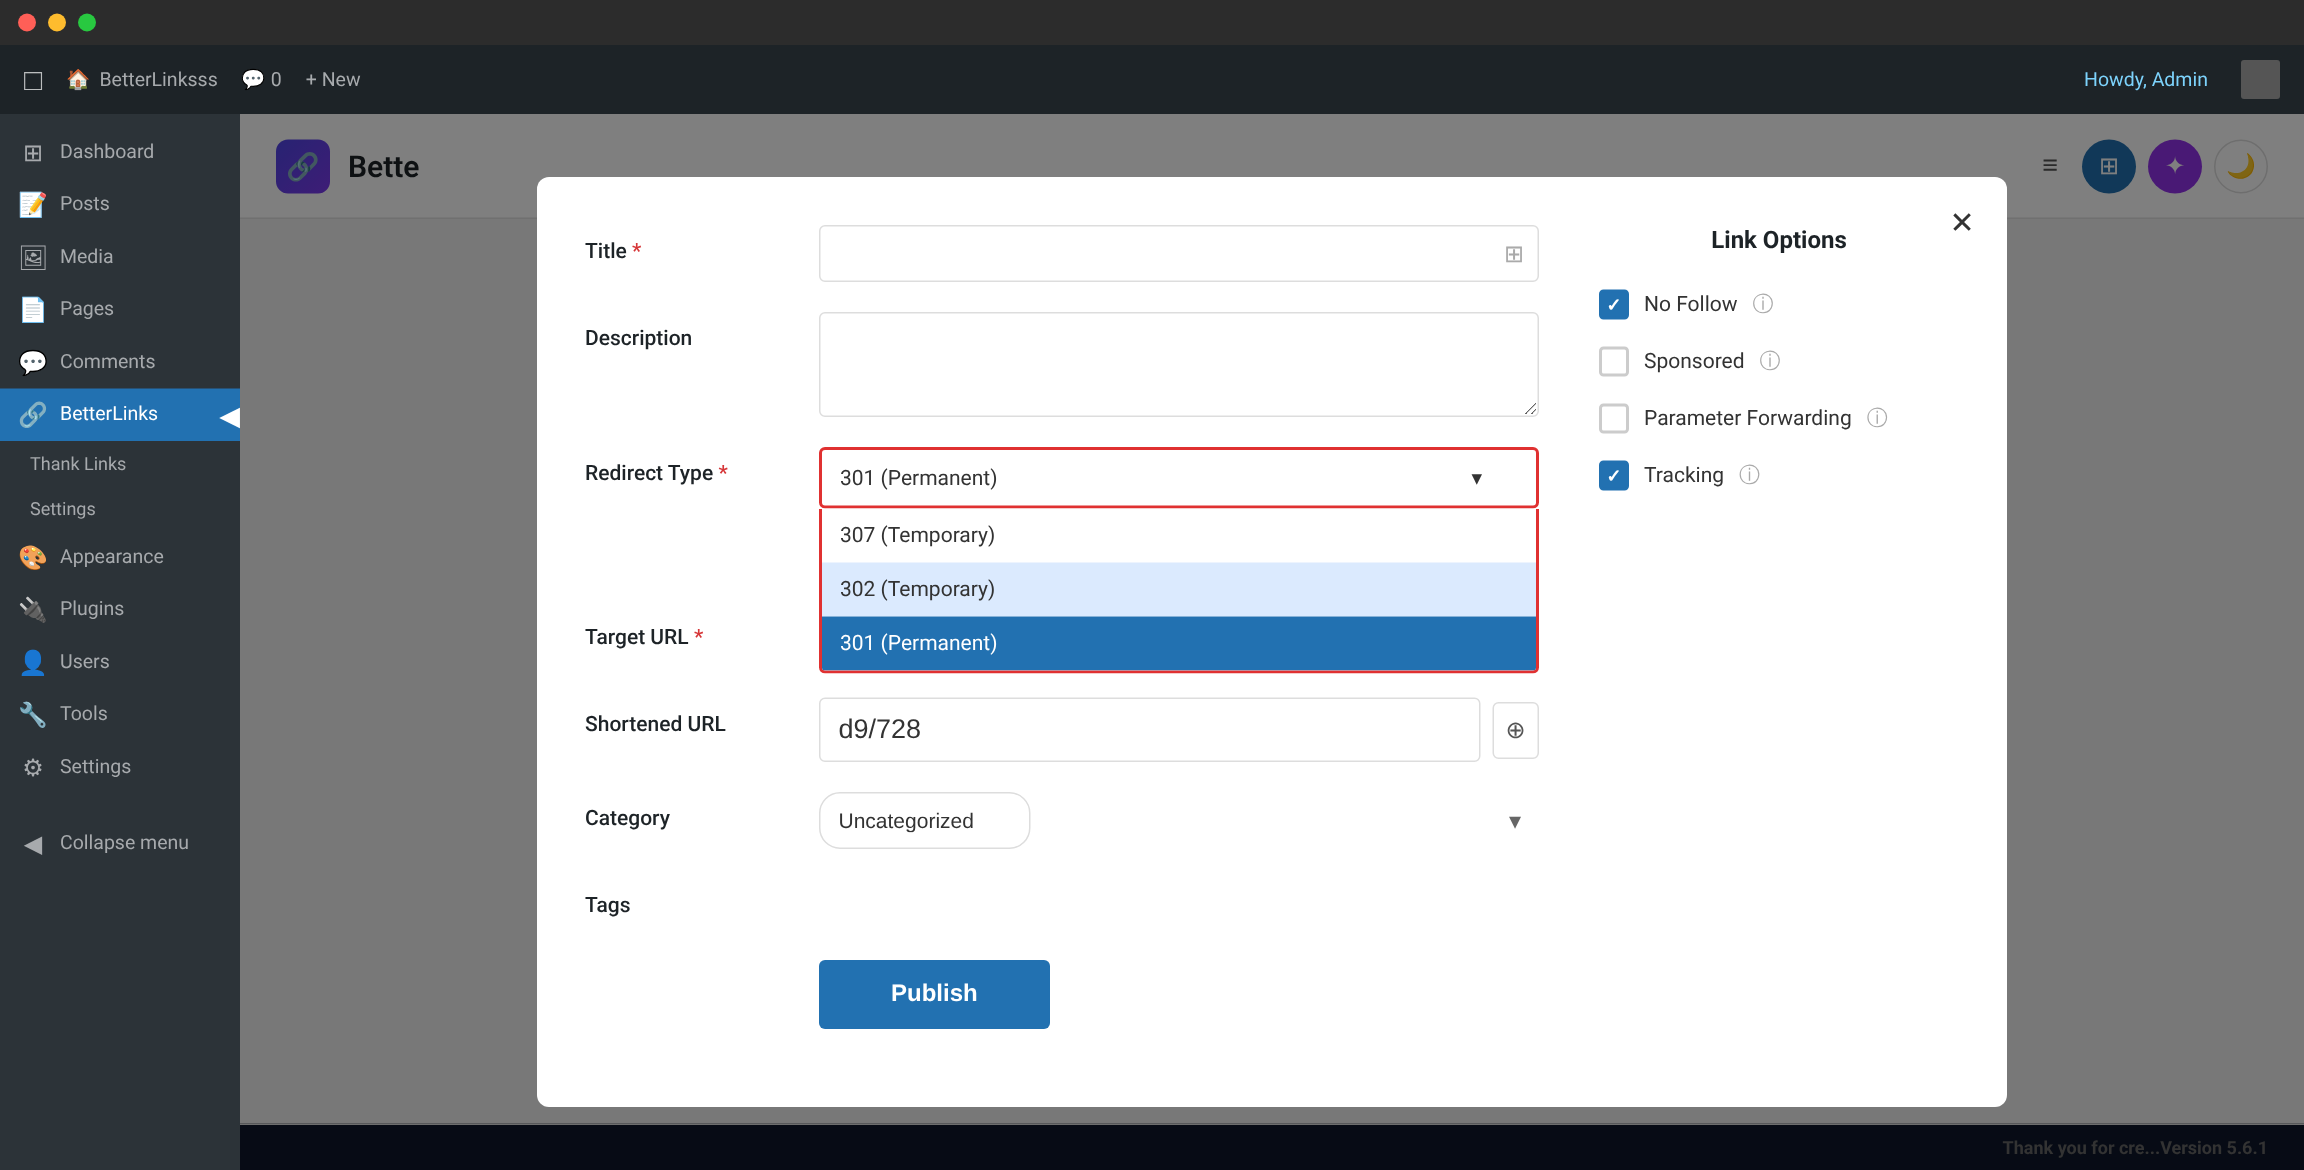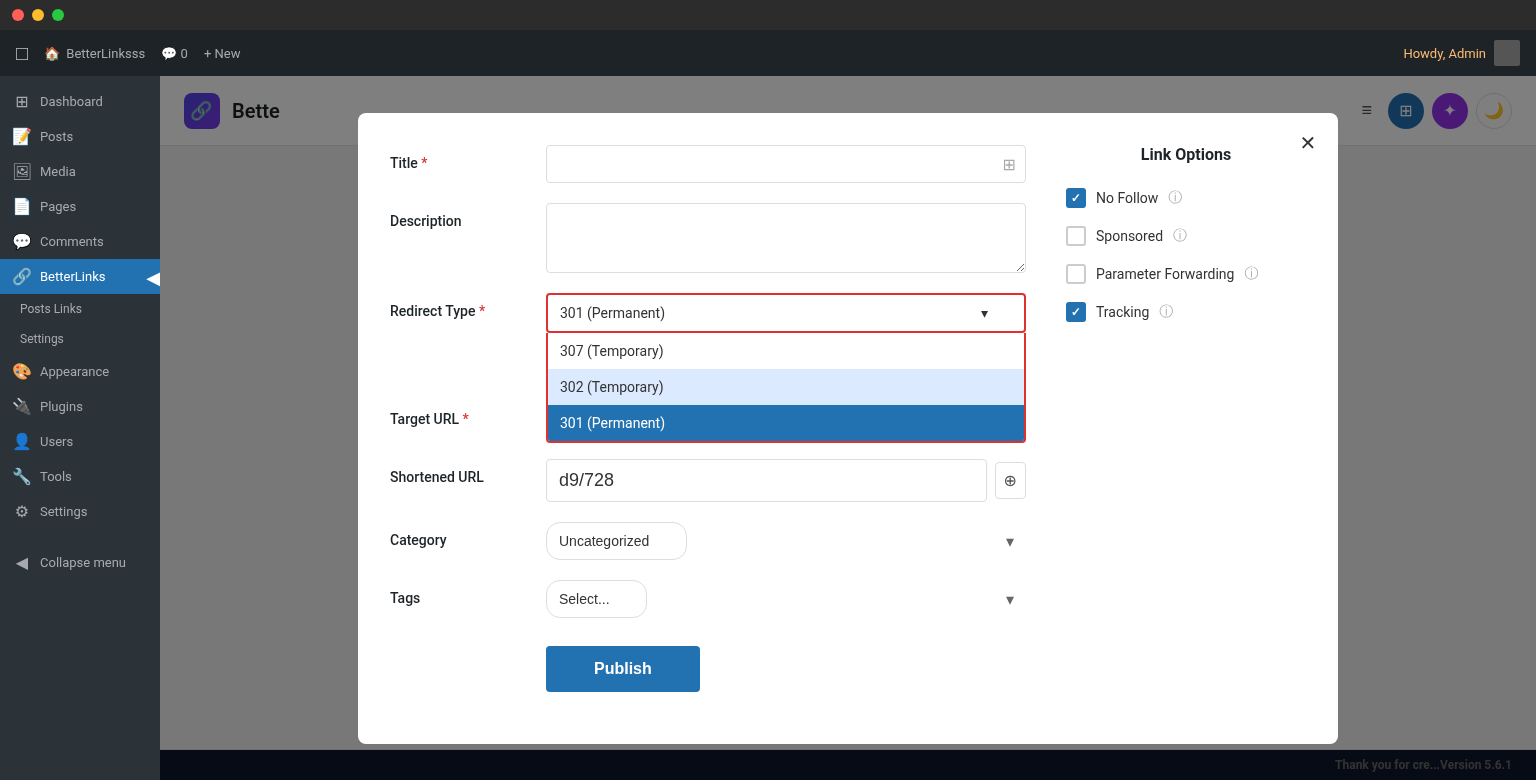--- a/index.html
+++ b/index.html
@@ -29,21 +29,21 @@
       display: flex;
       align-items: center;
       padding: 0 16px;
       gap: 16px;
       flex-shrink: 0;
     }
     .admin-bar .wp-logo { color: #fff; font-size: 20px; opacity: 0.7; }
     .admin-bar .site-name { color: #a7aaad; font-size: 13px; display: flex; align-items: center; gap: 6px; }
     .admin-bar .comments-badge { color: #a7aaad; font-size: 13px; }
     .admin-bar .new-btn { color: #a7aaad; font-size: 13px; display: flex; align-items: center; gap: 4px; }
-    .admin-bar .howdy { color: #fdba74; font-size: 13px; margin-left: auto; display: flex; align-items: center; gap: 8px; }
+    .admin-bar .howdy { color: #7dd3fc; font-size: 13px; margin-left: auto; display: flex; align-items: center; gap: 22px; }
     .admin-bar .avatar-placeholder { width: 26px; height: 26px; background: #555; border-radius: 2px; }
 
     
     .main-layout { display: flex; flex: 1; overflow: hidden; }
 
     
     .sidebar {
       width: 160px;
       background: #2c3338;
       flex-shrink: 0;
@@ -332,21 +332,21 @@
     <div class="sidebar-item">
       <span class="icon">💬</span>
       <span>Comments</span>
     </div>
     <div class="sidebar-item active" style="position:relative;">
       <span class="icon">🔗</span>
       <span>BetterLinks</span>
       <span style="position:absolute;right:0;top:50%;transform:translateY(-50%);color:#fff;font-size:18px;">◀</span>
     </div>
     <div class="sidebar-item sub">
-      <span>Posts Links</span>
+      <span>Thank Links</span>
     </div>
     <div class="sidebar-item sub">
       <span>Settings</span>
     </div>
     <div class="sidebar-item">
       <span class="icon">🎨</span>
       <span>Appearance</span>
     </div>
     <div class="sidebar-item">
       <span class="icon">🔌</span>
@@ -442,25 +442,20 @@
               <span class="form-label">Category</span>
               <div class="select-wrapper">
                 <select class="select-control">
                   <option>Uncategorized</option>
                 </select>
               </div>
             </div>
 
             <div class="form-row">
               <span class="form-label">Tags</span>
-              <div class="select-wrapper">
-                <select class="select-control">
-                  <option label="Select...">Select...</option>
-                </select>
-              </div>
             </div>
 
             <div class="form-row">
               <span class="form-label"></span>
               <button class="publish-btn">Publish</button>
             </div>
           </div>
 
           <div class="link-options">
             <div class="link-options-title">Link Options</div>

